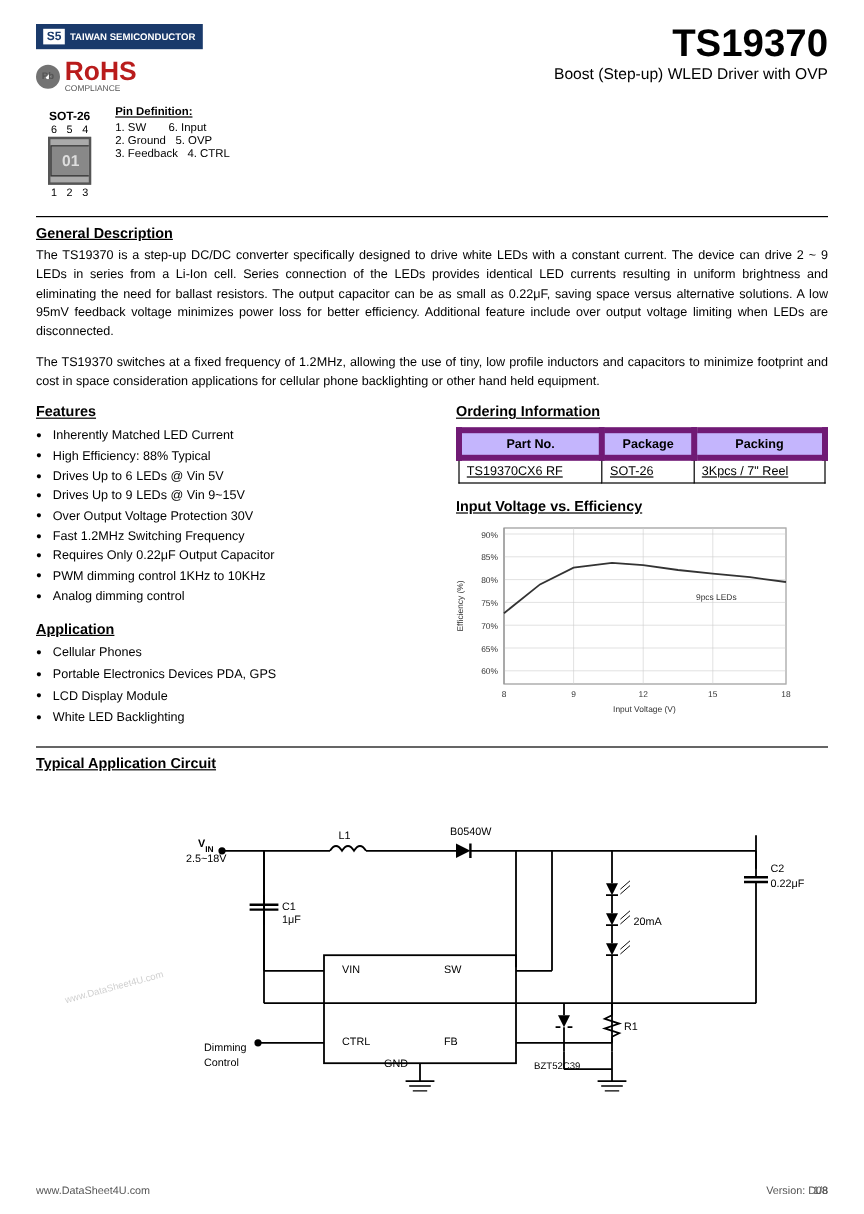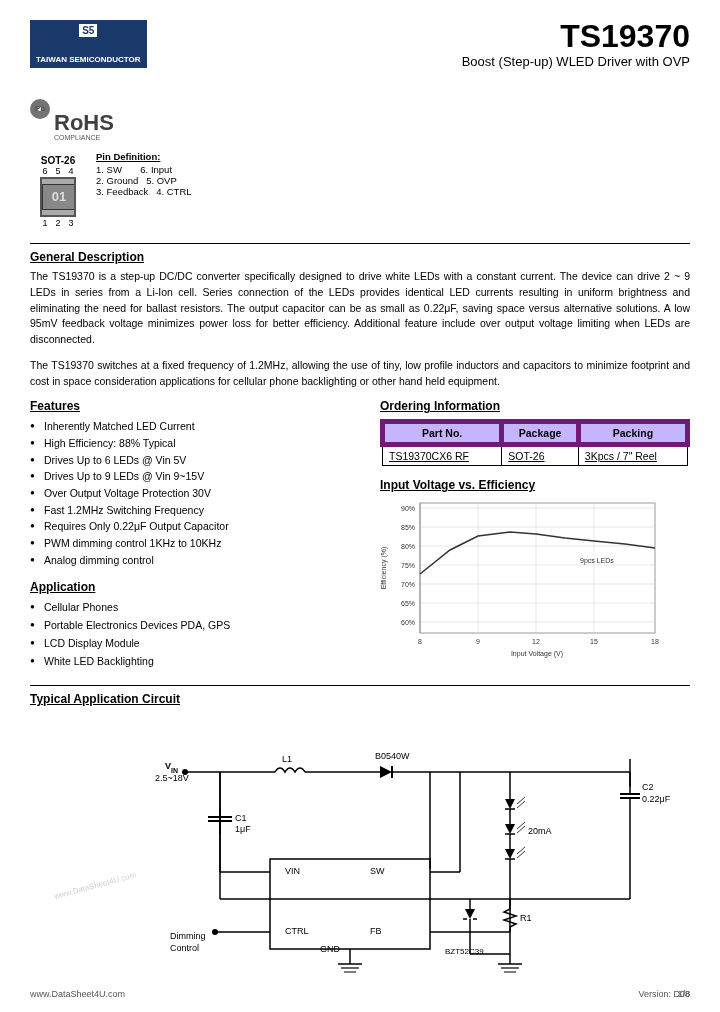--- a/index.html
+++ b/index.html
@@ -27,22 +27,21 @@
       gap: 4px;
     }
     .taiwan-logo {
       display: flex;
       align-items: center;
       background: #1a3a6b;
       padding: 4px 6px;
       color: #fff;
       font-size: 8px;
       font-weight: bold;
-      gap: 18px;
-      flex-direction: column;
+      gap: 4px;
     }
     .taiwan-logo .logo-icon {
       background: #fff;
       color: #1a3a6b;
       font-size: 10px;
       font-weight: bold;
       padding: 1px 3px;
     }
     .rohs-area {
       display: flex;
@@ -58,23 +57,22 @@
       display: flex;
       align-items: center;
       justify-content: center;
       font-size: 8px;
       font-weight: bold;
       color: #555;
     }
     .rohs-text {
       font-size: 22px;
       font-weight: bold;
-      color: #404040;
+      color: #b91c1c;
       line-height: 1;
-      margin-top: 36px;
     }
     .compliance-text {
       font-size: 7px;
       color: #555;
     }
     .title-area {
       text-align: right;
     }
     .chip-title {
       font-size: 32px;

